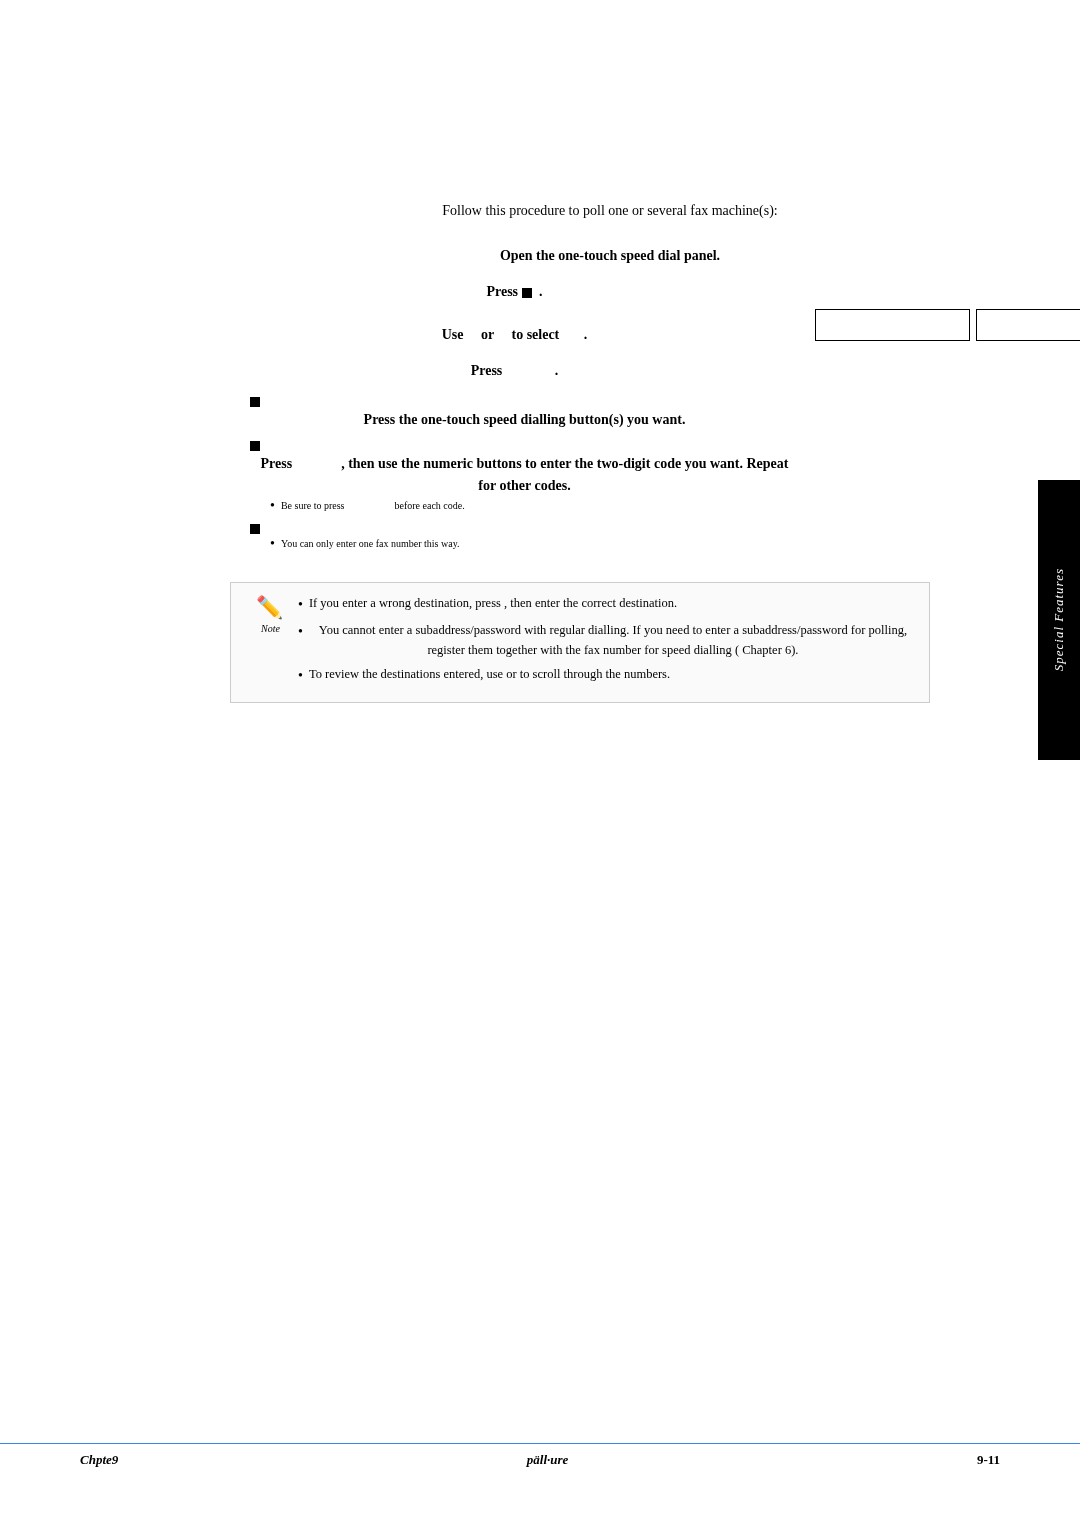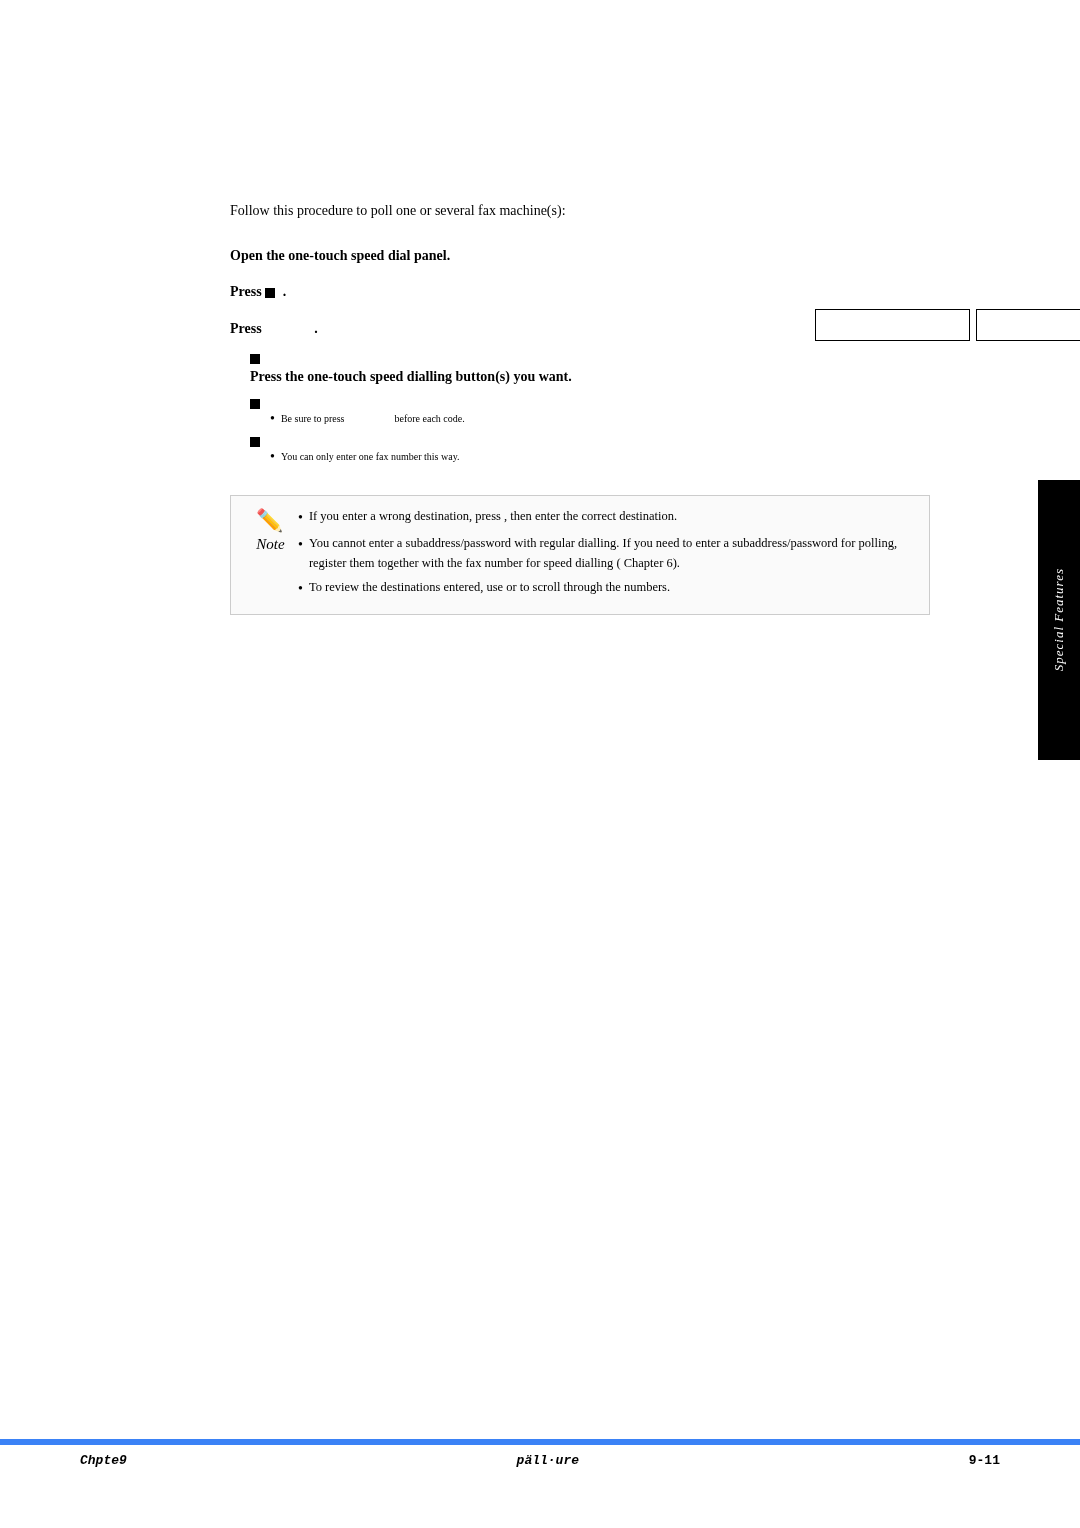--- a/index.html
+++ b/index.html
@@ -48,20 +48,21 @@
       white-space: nowrap;
       letter-spacing: 1px;
     }
 
     
     .content-area {
       position: absolute;
       left: 230px;
       top: 200px;
       width: 760px;
+      text-align: center;
     }
 
     .intro-text {
       font-size: 14px;
       margin-bottom: 24px;
       line-height: 1.5;
     }
 
     .input-box {
       border: 1px solid #000;
@@ -132,21 +133,21 @@
       align-items: center;
       padding-top: 2px;
     }
 
     .note-pencil-icon {
       font-size: 22px;
       margin-bottom: 2px;
     }
 
     .note-label {
-      font-size: 15px;
+      font-size: 10px;
       font-style: italic;
     }
 
     .note-content {
       flex: 1;
       font-size: 12.5px;
       line-height: 1.6;
     }
 
     .note-bullet-item {
@@ -169,26 +170,25 @@
       line-height: 1.6;
     }
 
     
     .page-footer {
       position: absolute;
       bottom: 60px;
       left: 0;
       right: 0;
       padding: 0 80px;
-      border-top: 6px solid #3b82f6;
+      border-top: 1px solid #3b82f6;
       display: flex;
       justify-content: space-between;
       align-items: flex-start;
       padding-top: 8px;
-      font-family: Liberation Mono, monospace;
     }
 
     .footer-left {
       font-size: 13px;
       font-style: italic;
       font-weight: bold;
     }
 
     .footer-center {
       font-size: 13px;
@@ -274,40 +274,56 @@
       <div class="steps-left">
 
         <div class="step-block">
           <span class="step-text">
             <span>Press</span>
             <span class="bullet-square"></span>
             <span>.</span>
           </span>
         </div>
 
+        <div class="step-block" style="margin-top: 20px;">
+          <span class="step-text">
+            <span>Use</span>
+            &nbsp;&nbsp;&nbsp;
+            <span>or</span>
+            &nbsp;&nbsp;&nbsp;
+            <span>to select</span>
+            &nbsp;&nbsp;&nbsp;&nbsp;&nbsp;
+            <span>.</span>
+          </span>
+        </div>
 
         <div class="step-block" style="margin-top: 12px;">
           <span class="step-text">
             <span>Press</span>
             &nbsp;&nbsp;&nbsp;&nbsp;&nbsp;&nbsp;&nbsp;&nbsp;&nbsp;&nbsp;&nbsp;&nbsp;&nbsp;
             <span>.</span>
           </span>
         </div>
 
 
         <div class="sub-step-block indent-1" style="margin-top: 8px;">
           <div class="sub-step-header">
             <span class="bullet-square"></span>
           </div>
           <div class="step-text">Press the one-touch speed dialling button(s) you want.</div>
         </div>
 
         <div class="sub-step-block indent-1" style="margin-top: 8px;">
           <div class="sub-step-header">
             <span class="bullet-square"></span>
+          </div>
+          <div class="step-text">
+            <span>Press</span>
+            &nbsp;&nbsp;&nbsp;&nbsp;&nbsp;&nbsp;&nbsp;&nbsp;&nbsp;&nbsp;&nbsp;&nbsp;
+            <span>, then use the numeric buttons to enter the two-digit code you want. Repeat for other codes.</span>
           </div>
           <div class="sub-bullet-item">
             <span class="sub-bullet-dot">•</span>
             <span class="sub-bullet-text">
               <span>Be sure to press</span>
               &nbsp;&nbsp;&nbsp;&nbsp;&nbsp;&nbsp;&nbsp;&nbsp;&nbsp;&nbsp;&nbsp;&nbsp;&nbsp;&nbsp;&nbsp;&nbsp;&nbsp;&nbsp;
               <span>before each code.</span>
             </span>
           </div>
         </div>

